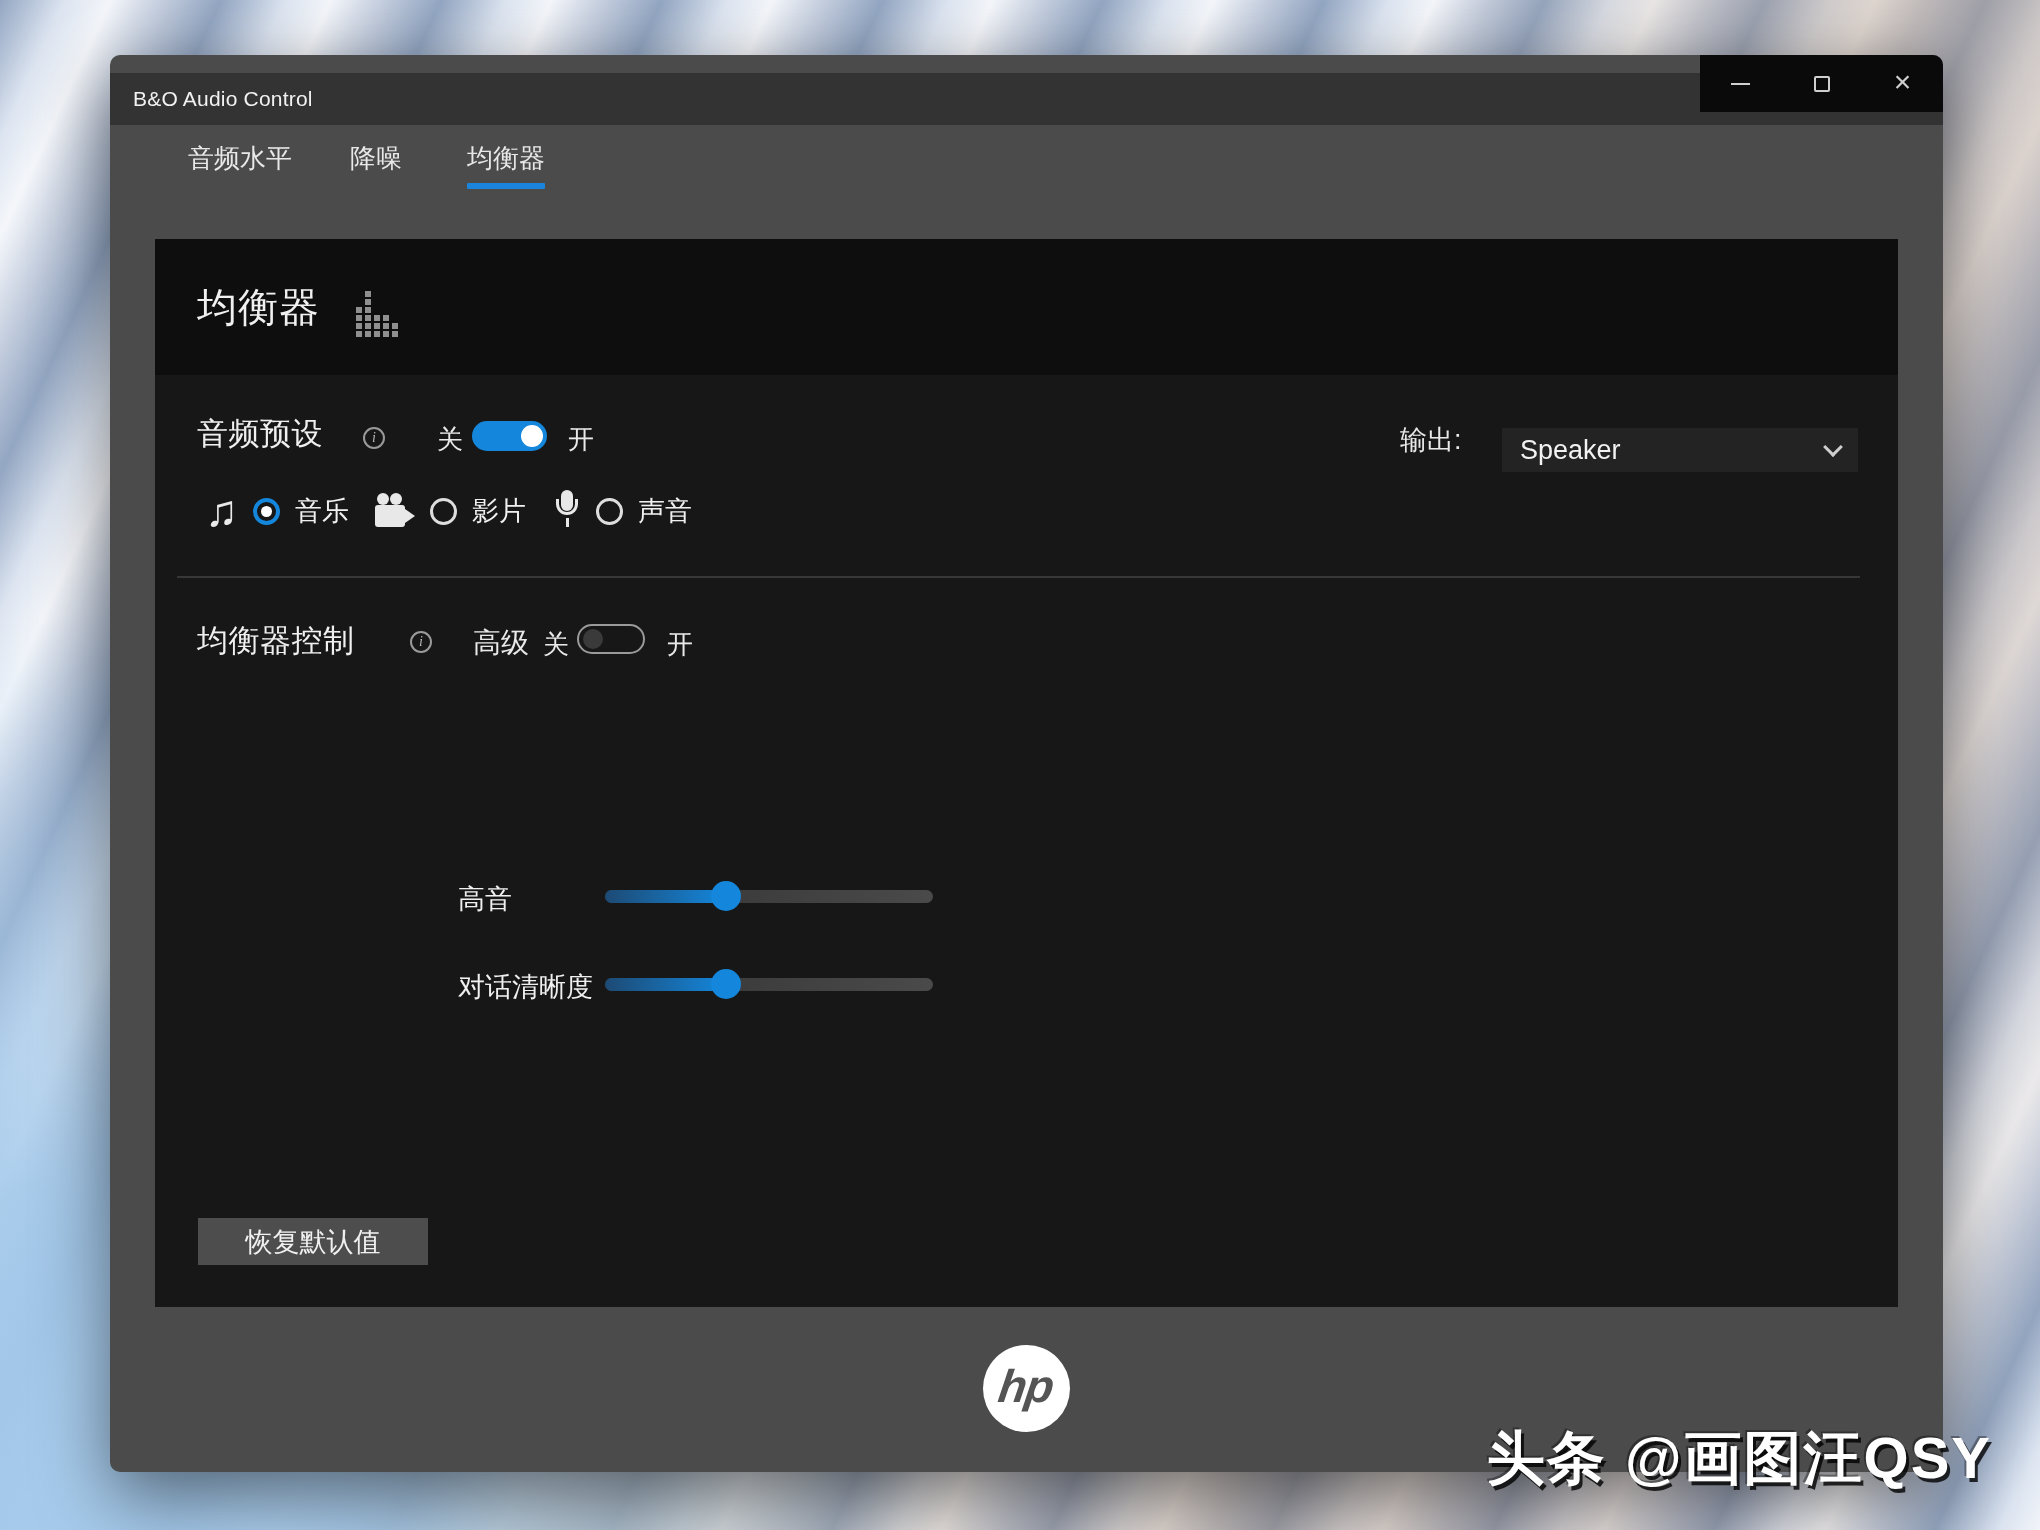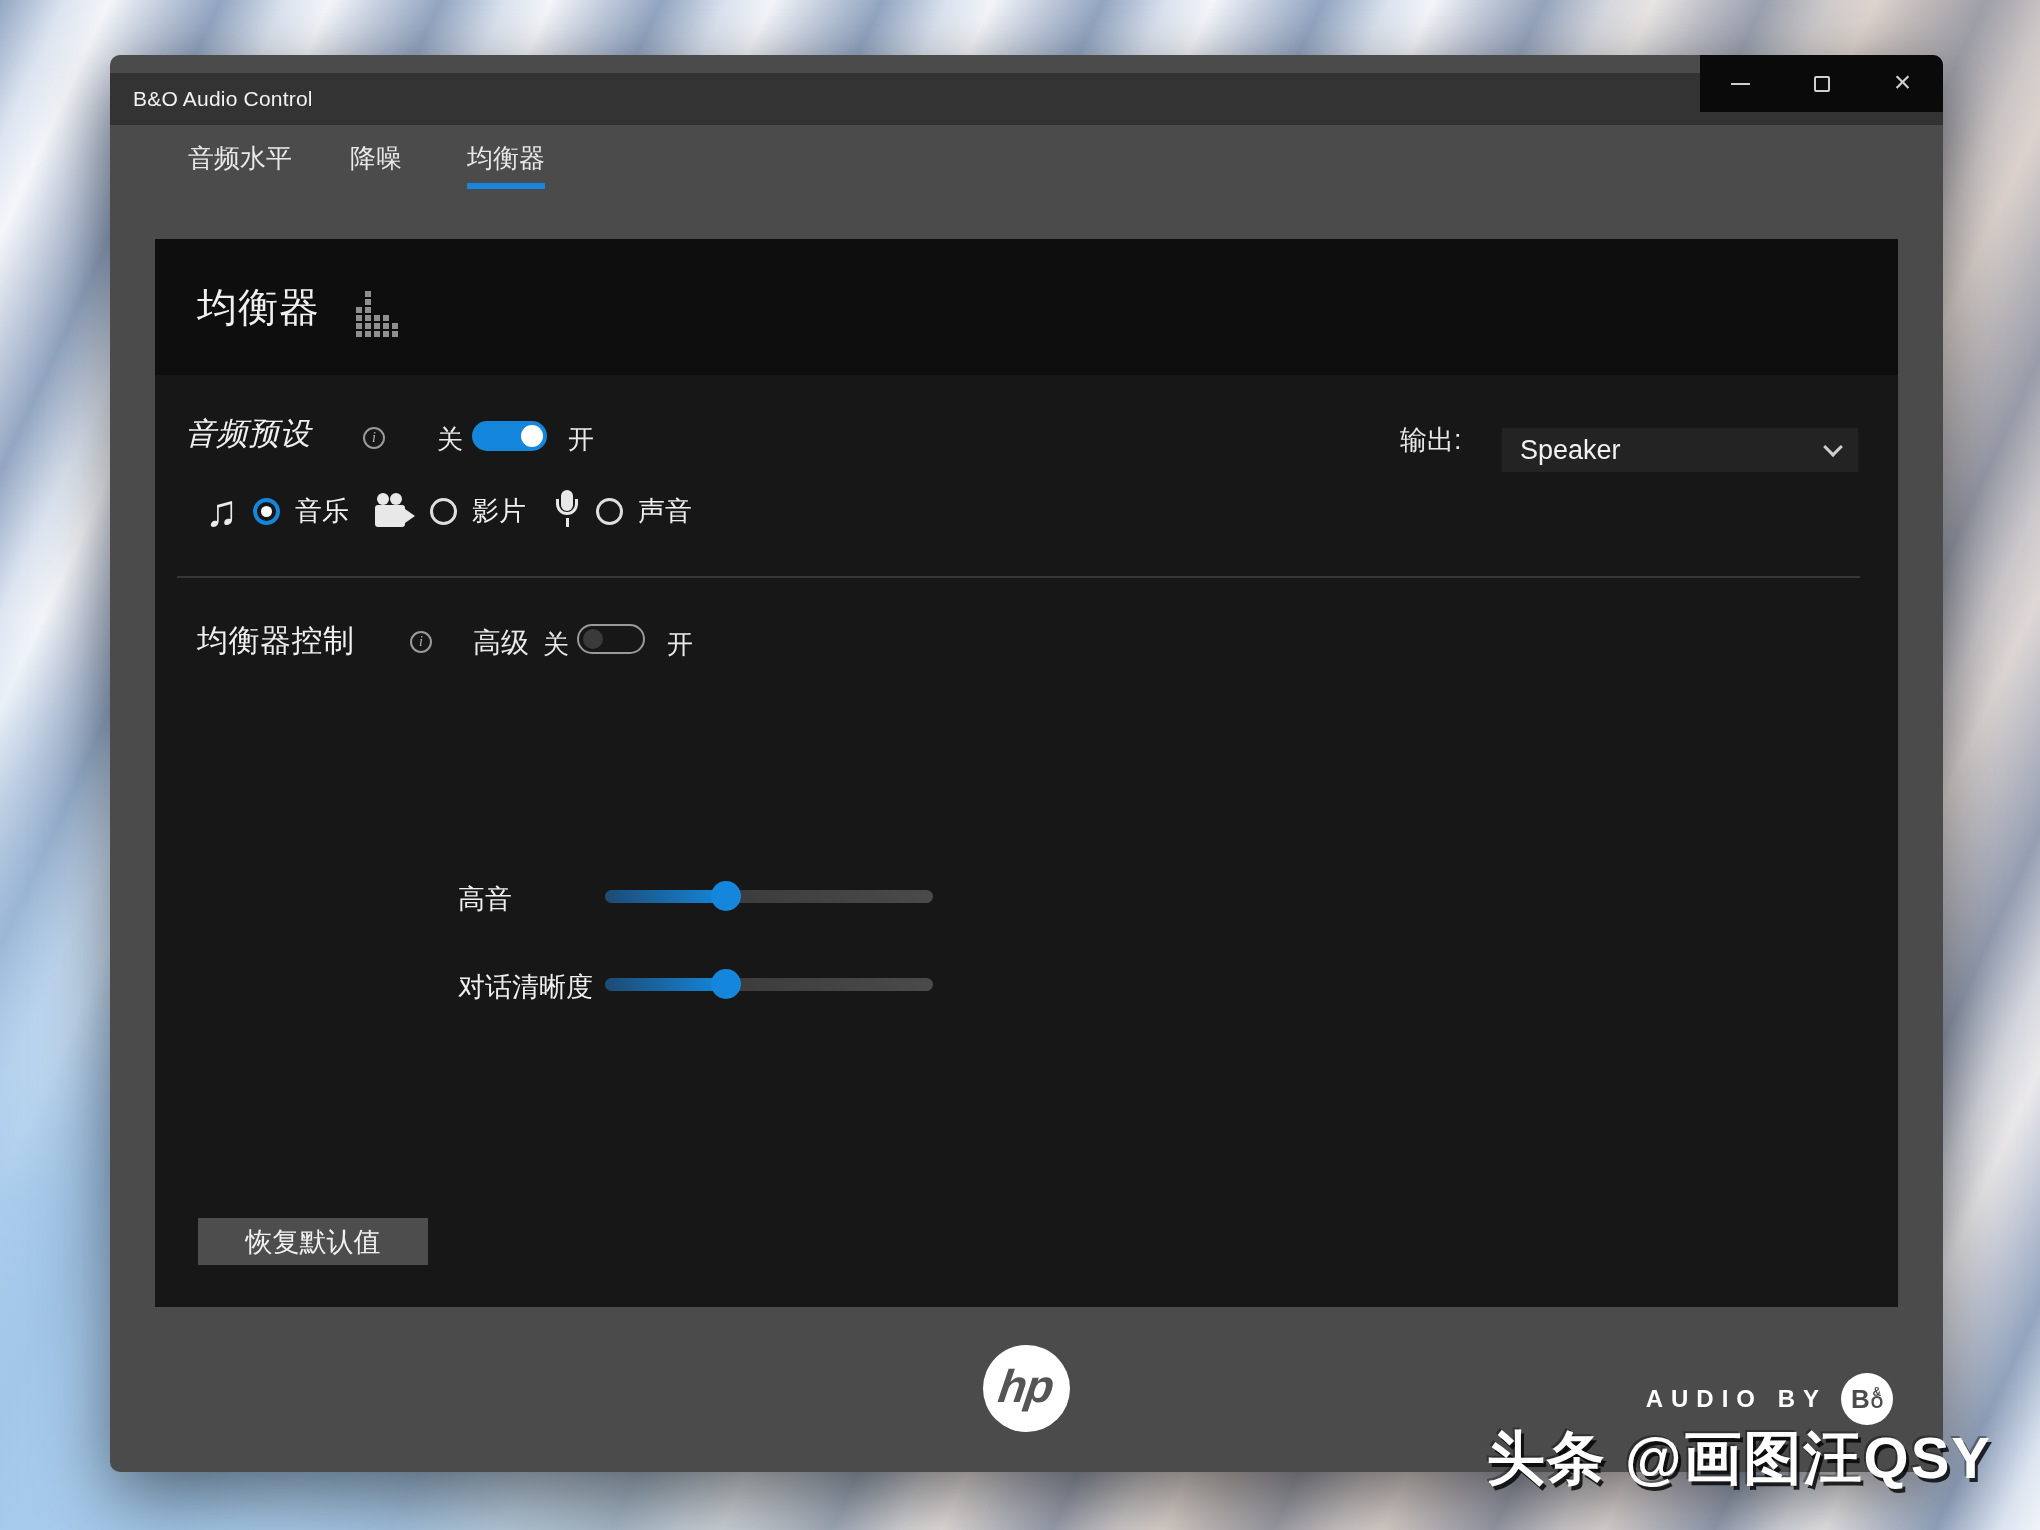--- a/index.html
+++ b/index.html
@@ -197,21 +197,21 @@
             <div class="eq-dot"></div>
             <div class="eq-dot"></div>
           </div>
           <div class="eq-col">
             <div class="eq-dot"></div>
             <div class="eq-dot"></div>
           </div>
         </div>
     </div>
 
-    <span class="sec-label" style="left:30px; top:174px;font-style:italic;">音频预设</span>
+    <span class="sec-label" style="left:42px; top:174px;">音频预设</span>
     <span class="info-icon" style="left:208px; top:188px;">i</span>
     <span class="small-lbl" style="left:282px; top:183px;">关</span>
     <div class="toggle on" style="left:317px; top:182px; width:75px; height:30px;">
       <span class="knob"></span>
     </div>
     <span class="small-lbl" style="left:413px; top:183px;">开</span>
 
     <span class="small-lbl" style="left:1245px; top:183px; font-size:27px;">输出:</span>
     <div class="dropdown">
       <span class="val">Speaker</span>
@@ -269,27 +269,17 @@
       </div>
     </div>
 
     <button class="restore-btn">恢复默认值</button>
   </div>
 
   <div class="footer">
     <div class="hp-logo">
       <span>hp</span>
     </div>
-    <div class="audio-by">
-      <span class="ab-text">AUDIO BY</span>
-      <span class="bo-circle">
-        <span class="bo-b">B</span>
-        <span class="bo-right">
-          <span class="bo-amp">&amp;</span>
-          <span class="bo-o">O</span>
-        </span>
-      </span>
-    </div>
   </div>
 
 </div>
 
 <div class="watermark">头条 @画图汪QSY</div>
 
 </body></html>

